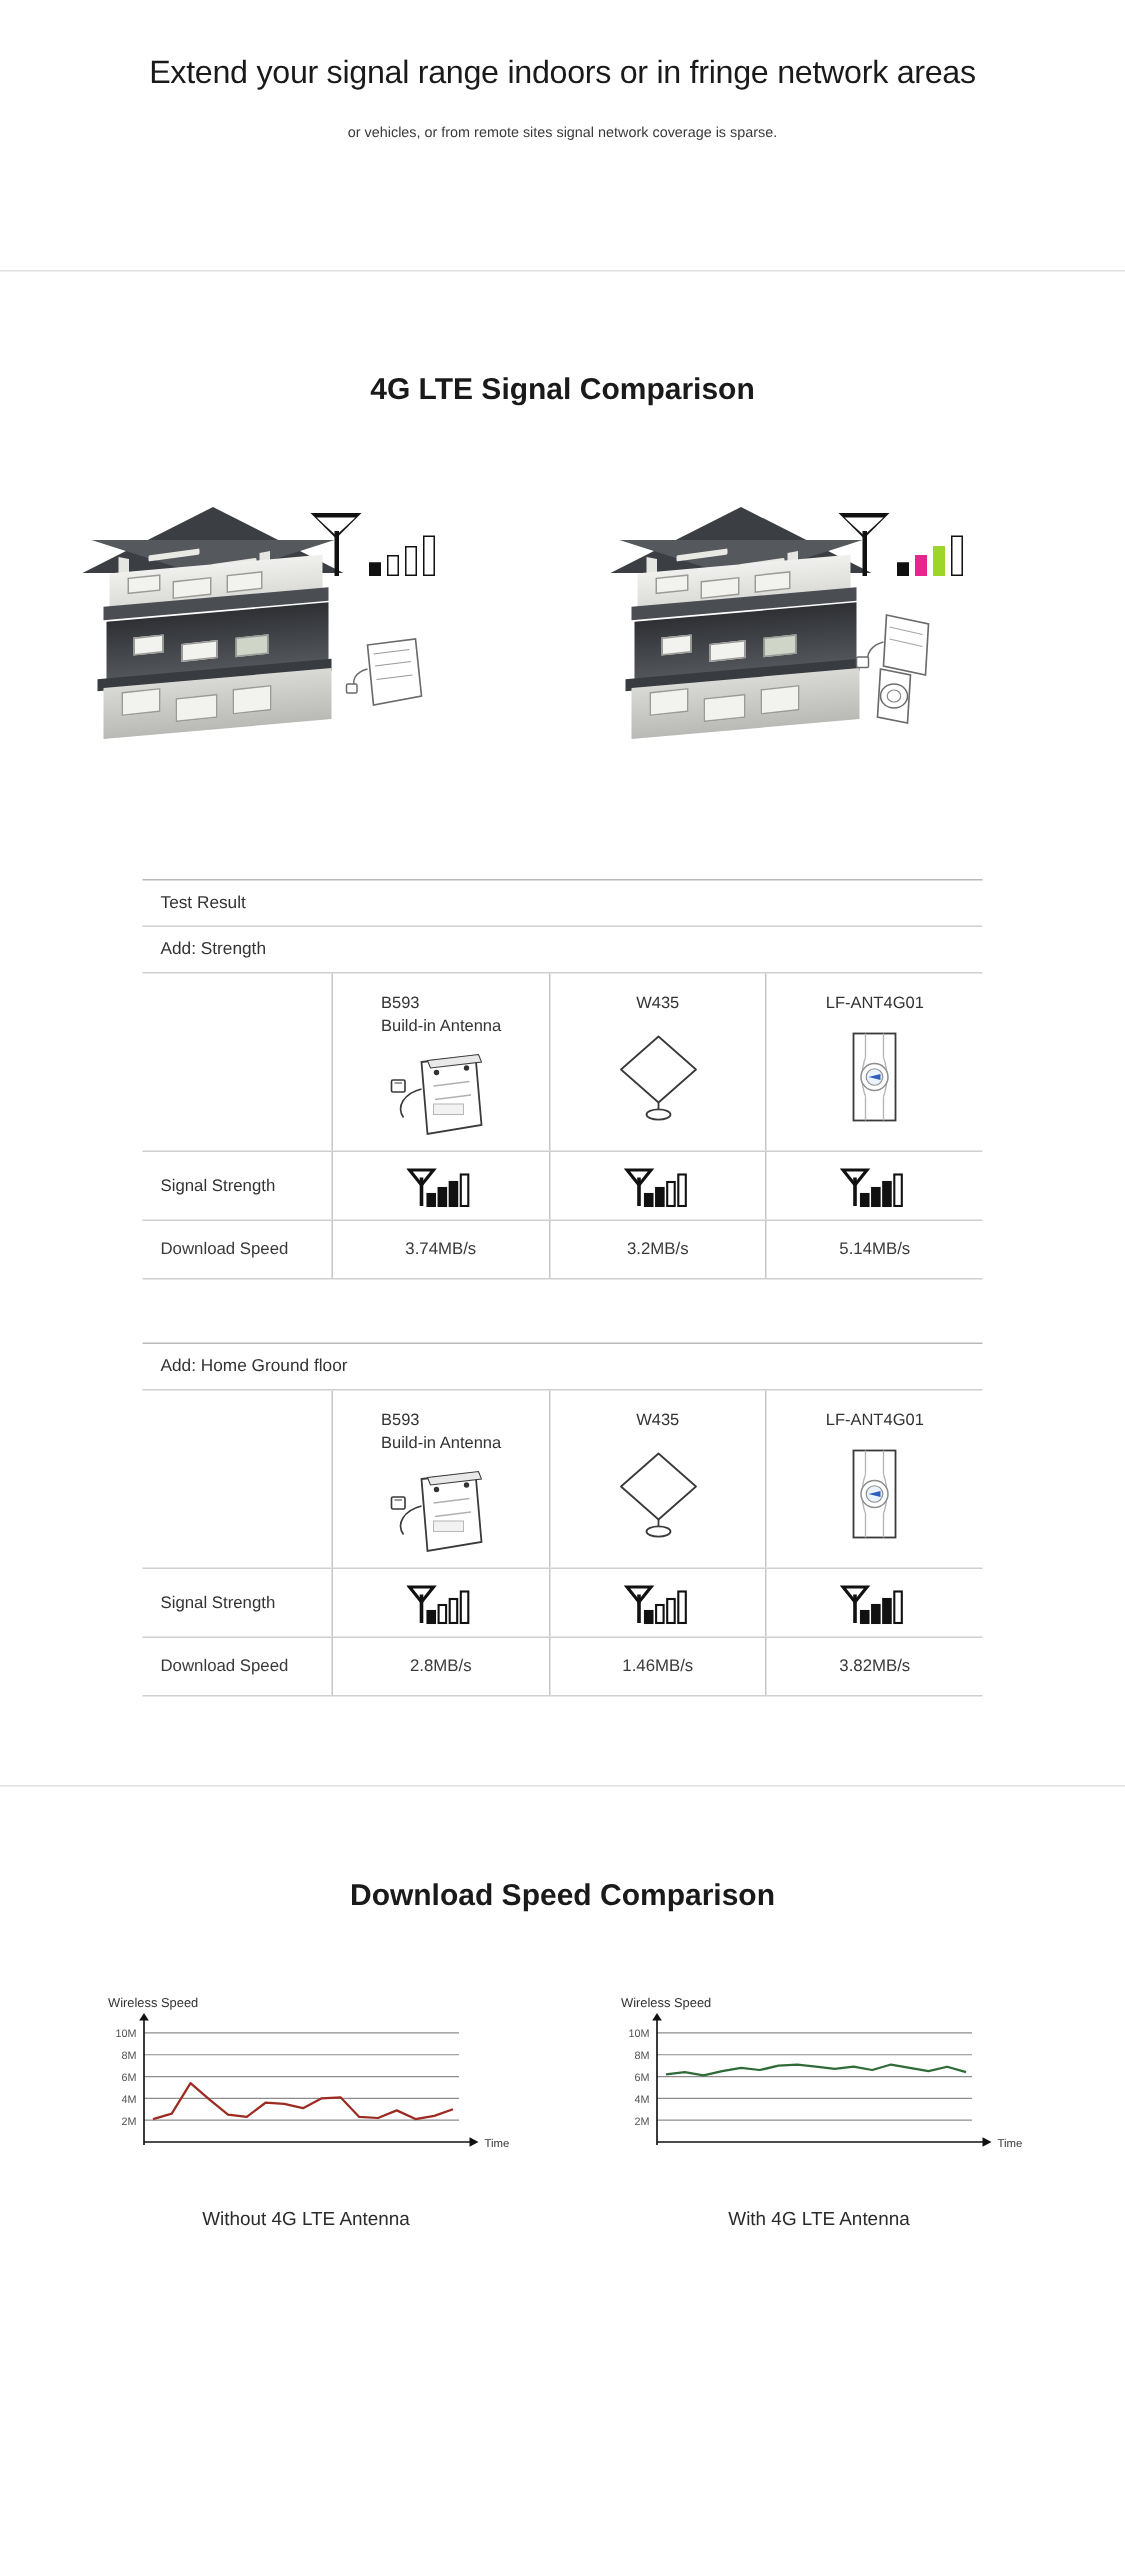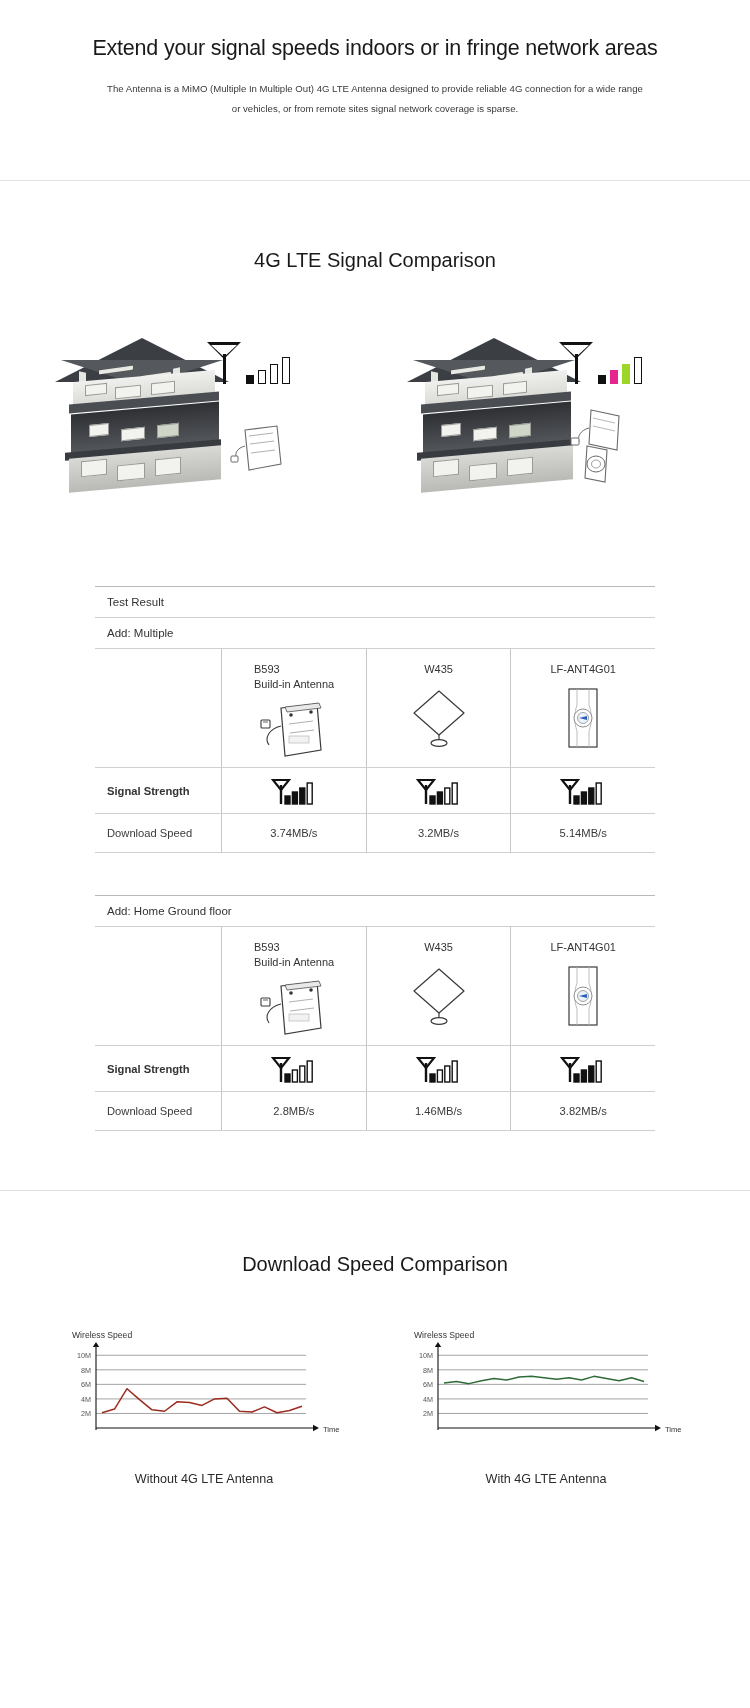--- a/index.html
+++ b/index.html
@@ -20,21 +20,21 @@
     margin-top:18px; font-size:9.6px; line-height:2.05;
     color:#3a3a3a; text-align:center; padding:0 5px;
   }
   .rule { height:1px; background:#e2e2e2; width:100%; }
   #rule1 { position:absolute; top:180px; }
   #rule2 { position:absolute; top:1190px; }
 
   
   #signal { top:181px; height:1009px; }
   .block-title {
-    text-align:center; font-size:20px; font-weight:400;
+    text-align:center; font-size:20px; font-weight:700;
     color:#1a1a1a; padding-top:68px;
   }
   .compare-row {
     display:flex; justify-content:center; gap:52px;
     margin-top:52px;
   }
   .compare-cell { width:300px; height:180px; position:relative; }
 
   
   .bld { position:absolute; left:6px; top:14px; width:175px; height:150px; }
@@ -109,38 +109,37 @@
   .hdr-label { padding:9px 0 9px 12px; font-size:11.5px; color:#333; }
 
   .prod-cell {
     flex-direction:column; justify-content:flex-start;
     padding-top:13px; height:118px;
   }
   .prod-name { font-size:11px; color:#333; line-height:1.35; text-align:center; }
   .prod-name.left { align-self:flex-start; padding-left:32px; text-align:left; }
   .prod-art { margin-top:10px; }
 
-  .sig-cell { height:45px;font-weight:bold; }
+  .sig-cell { height:45px; }
   .spd-cell { height:38px; font-size:11.2px; color:#3a3a3a; }
 
   
   #charts { top:1191px; height:517px; }
   .chart-row { display:flex; justify-content:center; gap:42px; margin-top:54px; }
   .chart-box { width:300px; position:relative; }
   .chart-axis-label { font-size:8.6px; color:#333; margin-left:18px; }
   .chart-caption { text-align:center; font-size:12.6px; color:#2b2b2b; margin-top:16px; }
   svg { display:block; }
 </style>
 </head>
 <body>
 
 <div class="section" id="hero">
-  <div class="hero-title">Extend your signal speeds indoors or in fringe network areas</div>
+  <div class="hero-title">Extend your signal range indoors or in fringe network areas</div>
   <div class="hero-desc">
-    <div>The Antenna is a MiMO (Multiple In Multiple Out) 4G LTE Antenna designed to provide reliable 4G connection for a wide range</div>
     <div>or vehicles, or from remote sites signal network coverage is sparse.</div>
   </div>
 </div>
 <div class="rule" id="rule1"></div>
 
 <div class="section" id="signal">
   <div class="block-title">4G LTE Signal Comparison</div>
 
   <div class="compare-row">
 
@@ -239,21 +238,21 @@
         <ellipse cx="35" cy="58" rx="9" ry="8" fill="#fff" stroke="#6b6b6b" stroke-width="1"></ellipse>
         <ellipse cx="35" cy="58" rx="4.5" ry="4" fill="#fff" stroke="#8a8a8a" stroke-width=".8"></ellipse>
       </svg>
     </div>
   </div>
 
   <div class="tbl-wrap" style="margin-top:82px;">
     <div class="tline"></div>
     <div class="hdr-label">Test Result</div>
     <div class="tline-lt"></div>
-    <div class="hdr-label">Add: Multiple</div>
+    <div class="hdr-label">Add: Strength</div>
     <div class="tline-lt"></div>
 
     <div class="trow">
       <div class="tcell c0 prod-cell"></div>
       <div class="tcell c1 prod-cell">
         <div class="prod-name left">
           <span>B593</span><br>
           <span>Build-in Antenna</span>
         </div>
         <svg class="prod-art" width="78" height="62" viewBox="0 0 78 62">

